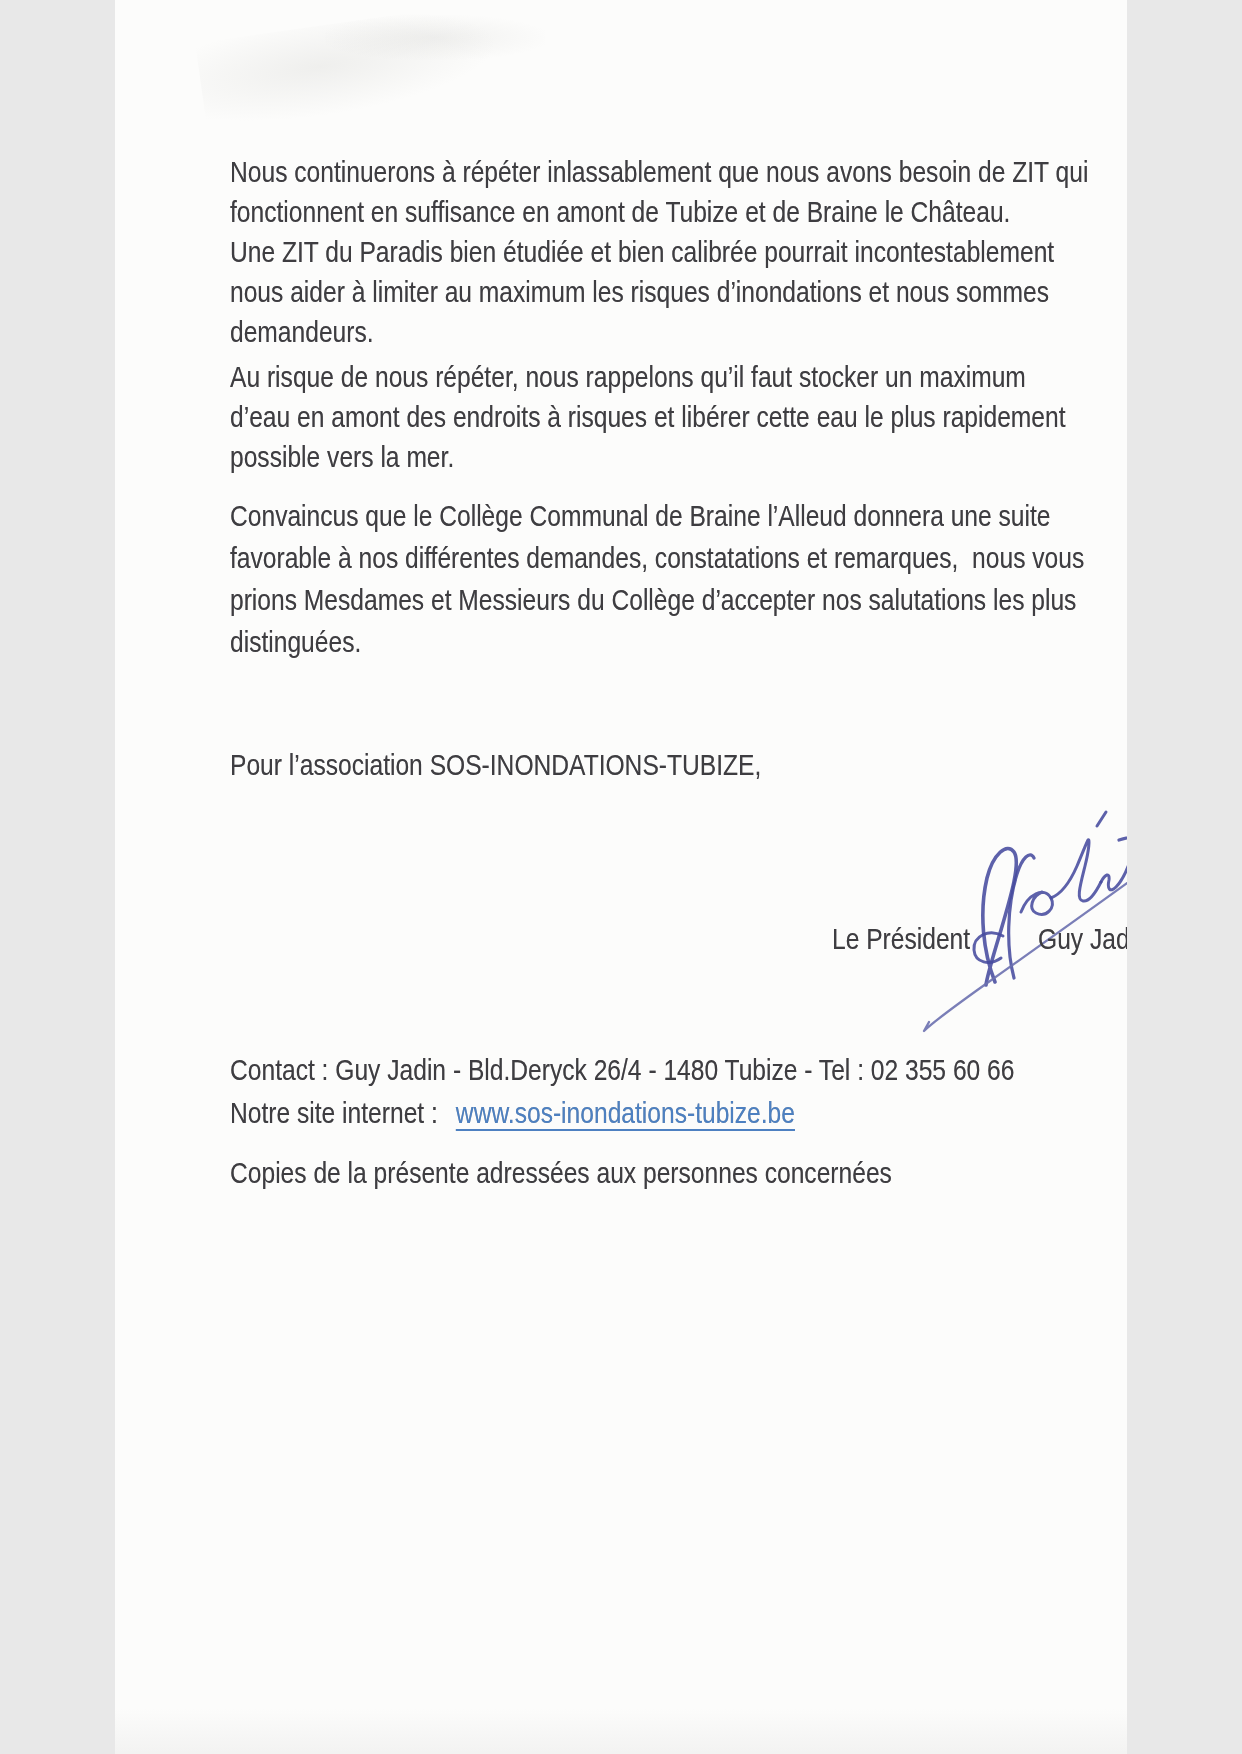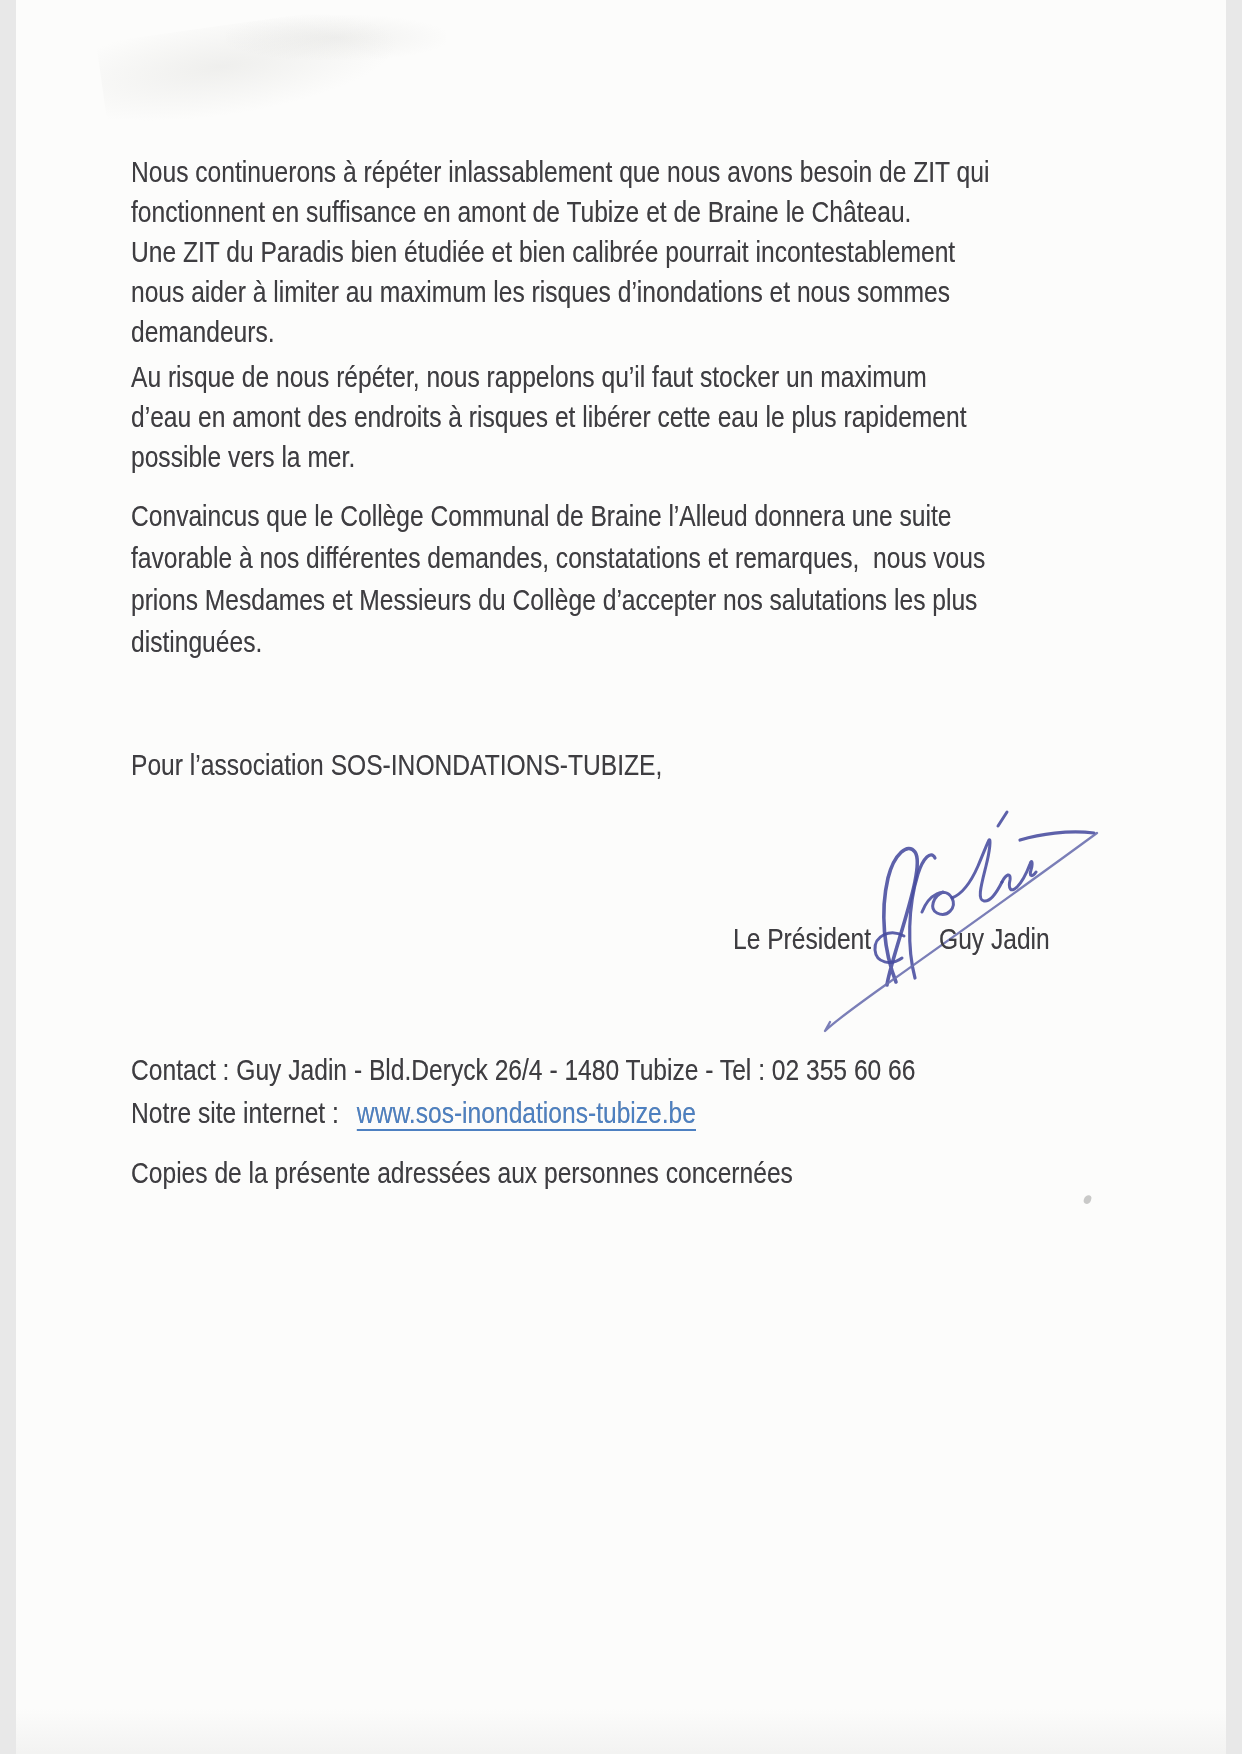--- a/index.html
+++ b/index.html
@@ -1,18 +1,18 @@
 <!DOCTYPE html>
 <html><head>
 <meta charset="utf-8">
 <style>
   html,body { margin:0; padding:0; background:#e8e8e8; }
   .page {
     position:relative;
-    width:1210px; height:1754px;
+    width:1012px; height:1754px;
     margin:0 auto;
     background:#fcfcfb;
     font-family:"Liberation Sans","DejaVu Sans",sans-serif;
     color:#3e3d41;
     overflow:hidden;
     text-shadow:0 0 0.6px rgba(70,70,72,0.45);
   }
   
   .cond { transform:scaleX(0.82); transform-origin:0 0; }
   .para {

